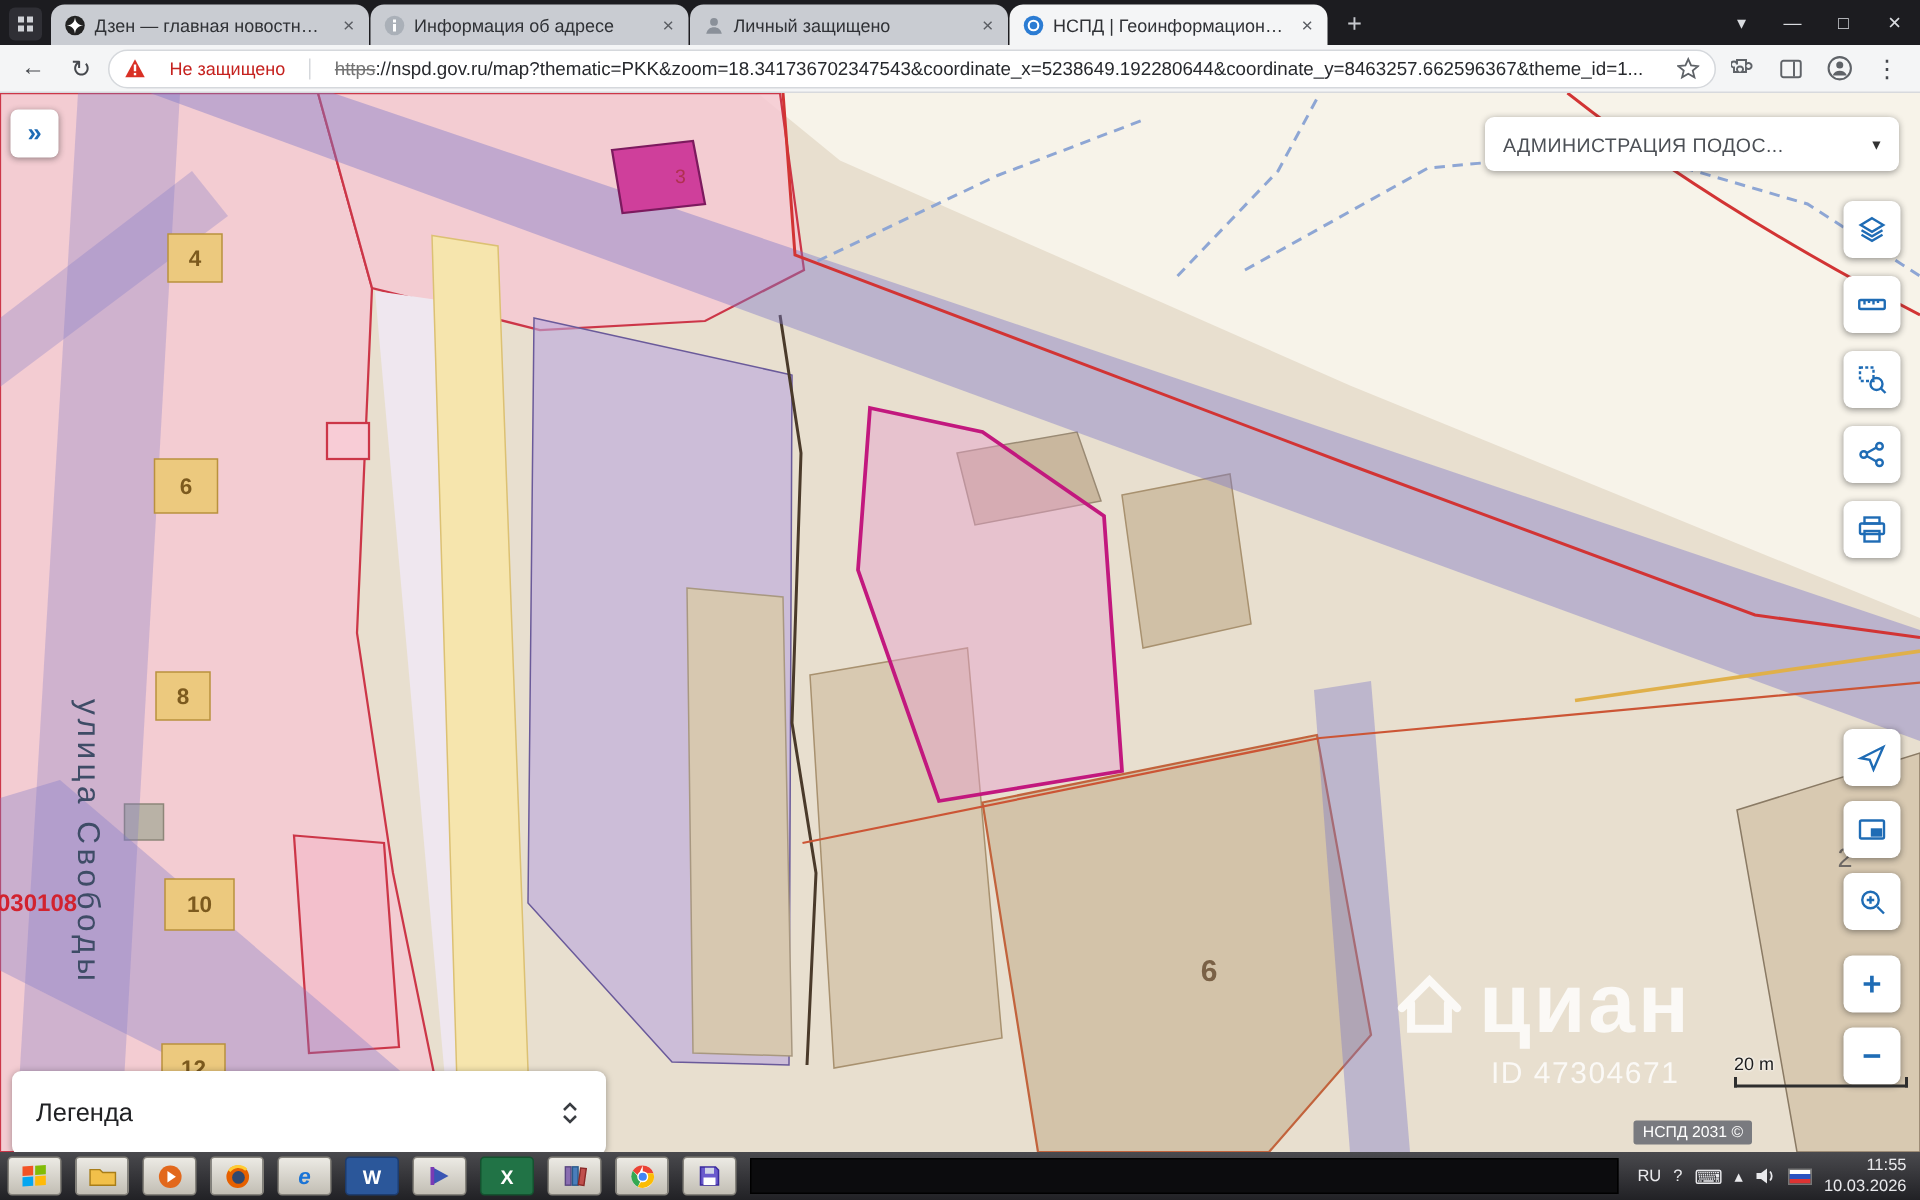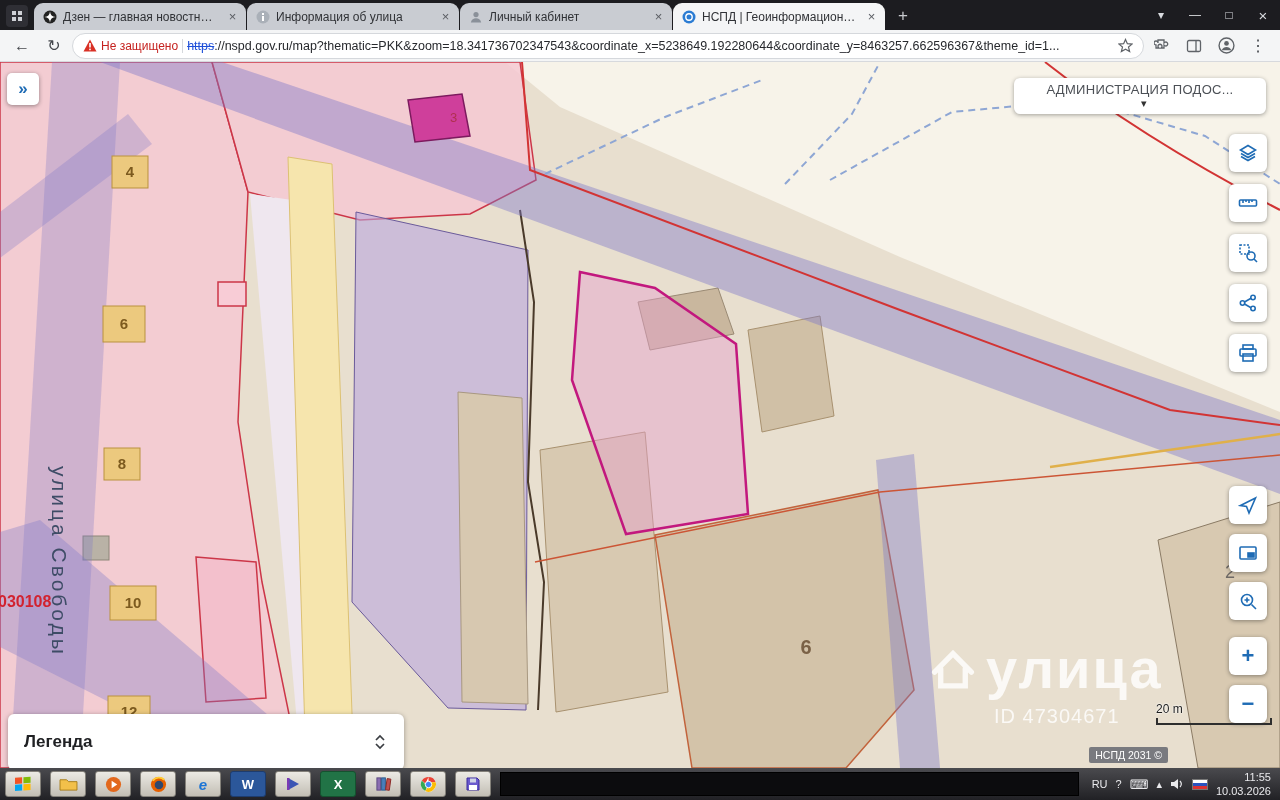--- a/index.html
+++ b/index.html
@@ -20,25 +20,25 @@
   .newtab { width: 26px; height: 26px; color: #c7c9ce; font-size: 17px; display: flex; align-items: center;
     justify-content: center; margin: 0 0 1px 4px; }
   .strip-right { margin-left: auto; display: flex; align-items: stretch; height: 100%; }
   .strip-btn { width: 34px; display: flex; align-items: center; justify-content: center; color: #d9dbdf; font-size: 12px; }
 
   .toolbar { height: 32px; background: #f4f5f6; border-bottom: 1px solid #d7d9dd; display: flex;
     align-items: center; padding: 0 8px; gap: 4px; }
   .nav-btn { width: 28px; height: 28px; border-radius: 50%; display: flex; align-items: center;
     justify-content: center; color: #45484d; font-size: 16px; flex: none; }
   .omnibox { flex: 1; height: 26px; background: #fff; border: 1px solid #d5d8dc; border-radius: 13px;
-    display: flex; align-items: center; padding: 0 10px; gap: 4px; min-width: 0; }
+    display: flex; align-items: center; padding: 0 10px; gap: 16px; min-width: 0; }
   .warn-text { color: #c5221f; font-size: 12px; white-space: nowrap; flex: none; }
   .ob-div { width: 1px; height: 14px; background: #d5d8dc; flex: none; }
   .url { flex: 1; font-size: 12.5px; color: #27292d; white-space: nowrap; overflow: hidden; min-width: 0; }
-  .scheme { color: #1d4ed8; text-decoration: line-through; }
+  .scheme { color: #737373; text-decoration: line-through; }
 
   
   .map { position: relative; width: 1280px; height: 706px; background: #e8dfcf; overflow: hidden; }
   .maplayer { position: absolute; inset: 0; }
   .dash { fill: none; stroke: #8ea6d4; stroke-width: 2; stroke-dasharray: 7 5; }
   text.numlbl { font: bold 15px "Liberation Sans", sans-serif; fill: #7c5a1e; text-anchor: middle; }
   text.biglbl { font: bold 20px "Liberation Sans", sans-serif; fill: #7a6146; text-anchor: middle; }
   text.graylbl { font: 18px "Liberation Sans", sans-serif; fill: #6e6965; text-anchor: middle; }
   text.quarter { font: bold 16px "Liberation Sans", sans-serif; fill: #d2232f; }
   text.street { font: 21px "Liberation Sans", sans-serif; fill: #3e4c66; letter-spacing: 3px; }
@@ -47,27 +47,27 @@
   .mbtn { width: 38px; height: 38px; background: #fff; border-radius: 6px; box-shadow: 0 1px 4px rgba(30,30,30,.45);
     display: flex; align-items: center; justify-content: center; color: #1f6cb5; flex: none; }
   .mbtn svg { stroke: currentColor; fill: none; stroke-width: 1.6; }
   .mbtn.txt { font-size: 22px; font-weight: bold; }
   .tools1 { position: absolute; right: 13px; top: 72px; display: flex; flex-direction: column; gap: 12px; }
   .tools2 { position: absolute; right: 13px; top: 424px; display: flex; flex-direction: column; gap: 10px; }
   .toolsz { position: absolute; right: 13px; top: 575px; display: flex; flex-direction: column; gap: 10px; }
   .expand { position: absolute; left: 7px; top: 11px; width: 32px; height: 32px; background: #fff; border-radius: 5px;
     box-shadow: 0 1px 4px rgba(30,30,30,.45); display: flex; align-items: center; justify-content: center;
     color: #1f6cb5; font-size: 17px; font-weight: bold; }
-  .orgdd { position: absolute; top: 16px; right: 14px; width: 252px; height: 36px; background: #fff; border-radius: 6px;
+  .orgdd { position: absolute; top: 16px; right: 14px; width: 276px; height: 36px; background: #fff; border-radius: 6px;
     box-shadow: 0 1px 4px rgba(30,30,30,.4); display: flex; align-items: center; justify-content: space-between;
-    padding: 4px 12px; font-size: 13px; color: #4c5056; letter-spacing: .3px; white-space: nowrap; flex-direction: column; }
+    padding: 4px 12px; font-size: 13px; color: #4c5056; letter-spacing: .3px; white-space: nowrap; }
   .orgdd .caret { color: #333; font-size: 11px; margin-left: 8px; }
   .legend { position: absolute; left: 8px; top: 652px; width: 396px; height: 56px; background: #fff; border-radius: 6px;
     box-shadow: 0 1px 5px rgba(0,0,0,.35); display: flex; align-items: center; justify-content: space-between;
-    padding: 0 16px; font-size: 17px; color: #202124; font-weight: bold; }
+    padding: 0 16px; font-size: 17px; color: #202124; }
   .legend svg { stroke: #3a3d42; fill: none; stroke-width: 1.7; }
   .copyright { position: absolute; top: 685px; right: 112px; background: rgba(92,96,106,.8); color: #fff;
     font-size: 10.5px; padding: 2px 6px; border-radius: 2px; white-space: nowrap; }
   .scalewrap { position: absolute; top: 640px; right: 8px; width: 116px; text-align: left; }
   .scalewrap .lbl { font-size: 12px; color: #1d1d1d; text-shadow: 0 0 2px #fff, 0 0 2px #fff; }
   .scalebar { margin-top: 2px; height: 7px; border-left: 2px solid #2e2e2e; border-right: 2px solid #2e2e2e;
     border-bottom: 2px solid #2e2e2e; }
   .watermark { position: absolute; left: 930px; top: 574px; color: rgba(255,255,255,.8); pointer-events: none; }
   .wm-row { display: flex; align-items: center; gap: 10px; }
   .wm-brand { font-size: 56px; font-weight: bold; letter-spacing: 2px; }
@@ -106,30 +106,30 @@
     <span class="title">Дзен — главная новостная инф</span>
     <span class="close">×</span>
   </div>
 
   <div class="tab">
     <svg class="favicon" viewBox="0 0 14 14">
         <circle cx="7" cy="7" r="6.5" fill="#aab0b8"></circle>
         <rect x="6" y="3" width="2" height="2" fill="#fff"></rect>
         <rect x="6" y="6" width="2" height="5" fill="#fff"></rect>
       </svg>
-    <span class="title">Информация об улица</span>
+    <span class="title">Информация об адресе</span>
     <span class="close">×</span>
   </div>
 
   <div class="tab">
     <svg class="favicon" viewBox="0 0 14 14">
         <circle cx="7" cy="4.6" r="2.6" fill="#8a9099"></circle>
         <path d="M1.8 12.5 C2.5 9.5 4.5 8.2 7 8.2 C9.5 8.2 11.5 9.5 12.2 12.5 Z" fill="#8a9099"></path>
       </svg>
-    <span class="title">Личный кабинет</span>
+    <span class="title">Личный защищено</span>
     <span class="close">×</span>
   </div>
 
   <div class="tab active">
     <svg class="favicon" viewBox="0 0 14 14">
         <circle cx="7" cy="7" r="6.5" fill="#2b7cd3"></circle>
         <circle cx="7" cy="7" r="3.2" fill="none" stroke="#fff" stroke-width="1.4"></circle>
       </svg>
     <span class="title">НСПД | Геоинформационный п</span>
     <span class="close">×</span>
@@ -318,21 +318,21 @@
         <path d="M4 7 L8 3 L12 7"></path>
         <path d="M4 11 L8 15 L12 11"></path>
       </svg>
   </div>
 
   <div class="watermark">
     <div class="wm-row">
       <svg width="46" height="50" viewBox="0 0 60 60">
         <path d="M6 34 L30 10 L54 34 M14 30 V52 H46 V30" fill="none" stroke="rgba(255,255,255,.8)" stroke-width="7" stroke-linecap="round"></path>
       </svg>
-      <span class="wm-brand">улица</span>
+      <span class="wm-brand">циан</span>
     </div>
     <div class="wm-id">ID 47304671</div>
   </div>
 
   <div class="copyright">НСПД 2031 ©</div>
   <div class="scalewrap">
     <div class="lbl">20 m</div>
     <div class="scalebar"></div>
   </div>
 </div>

